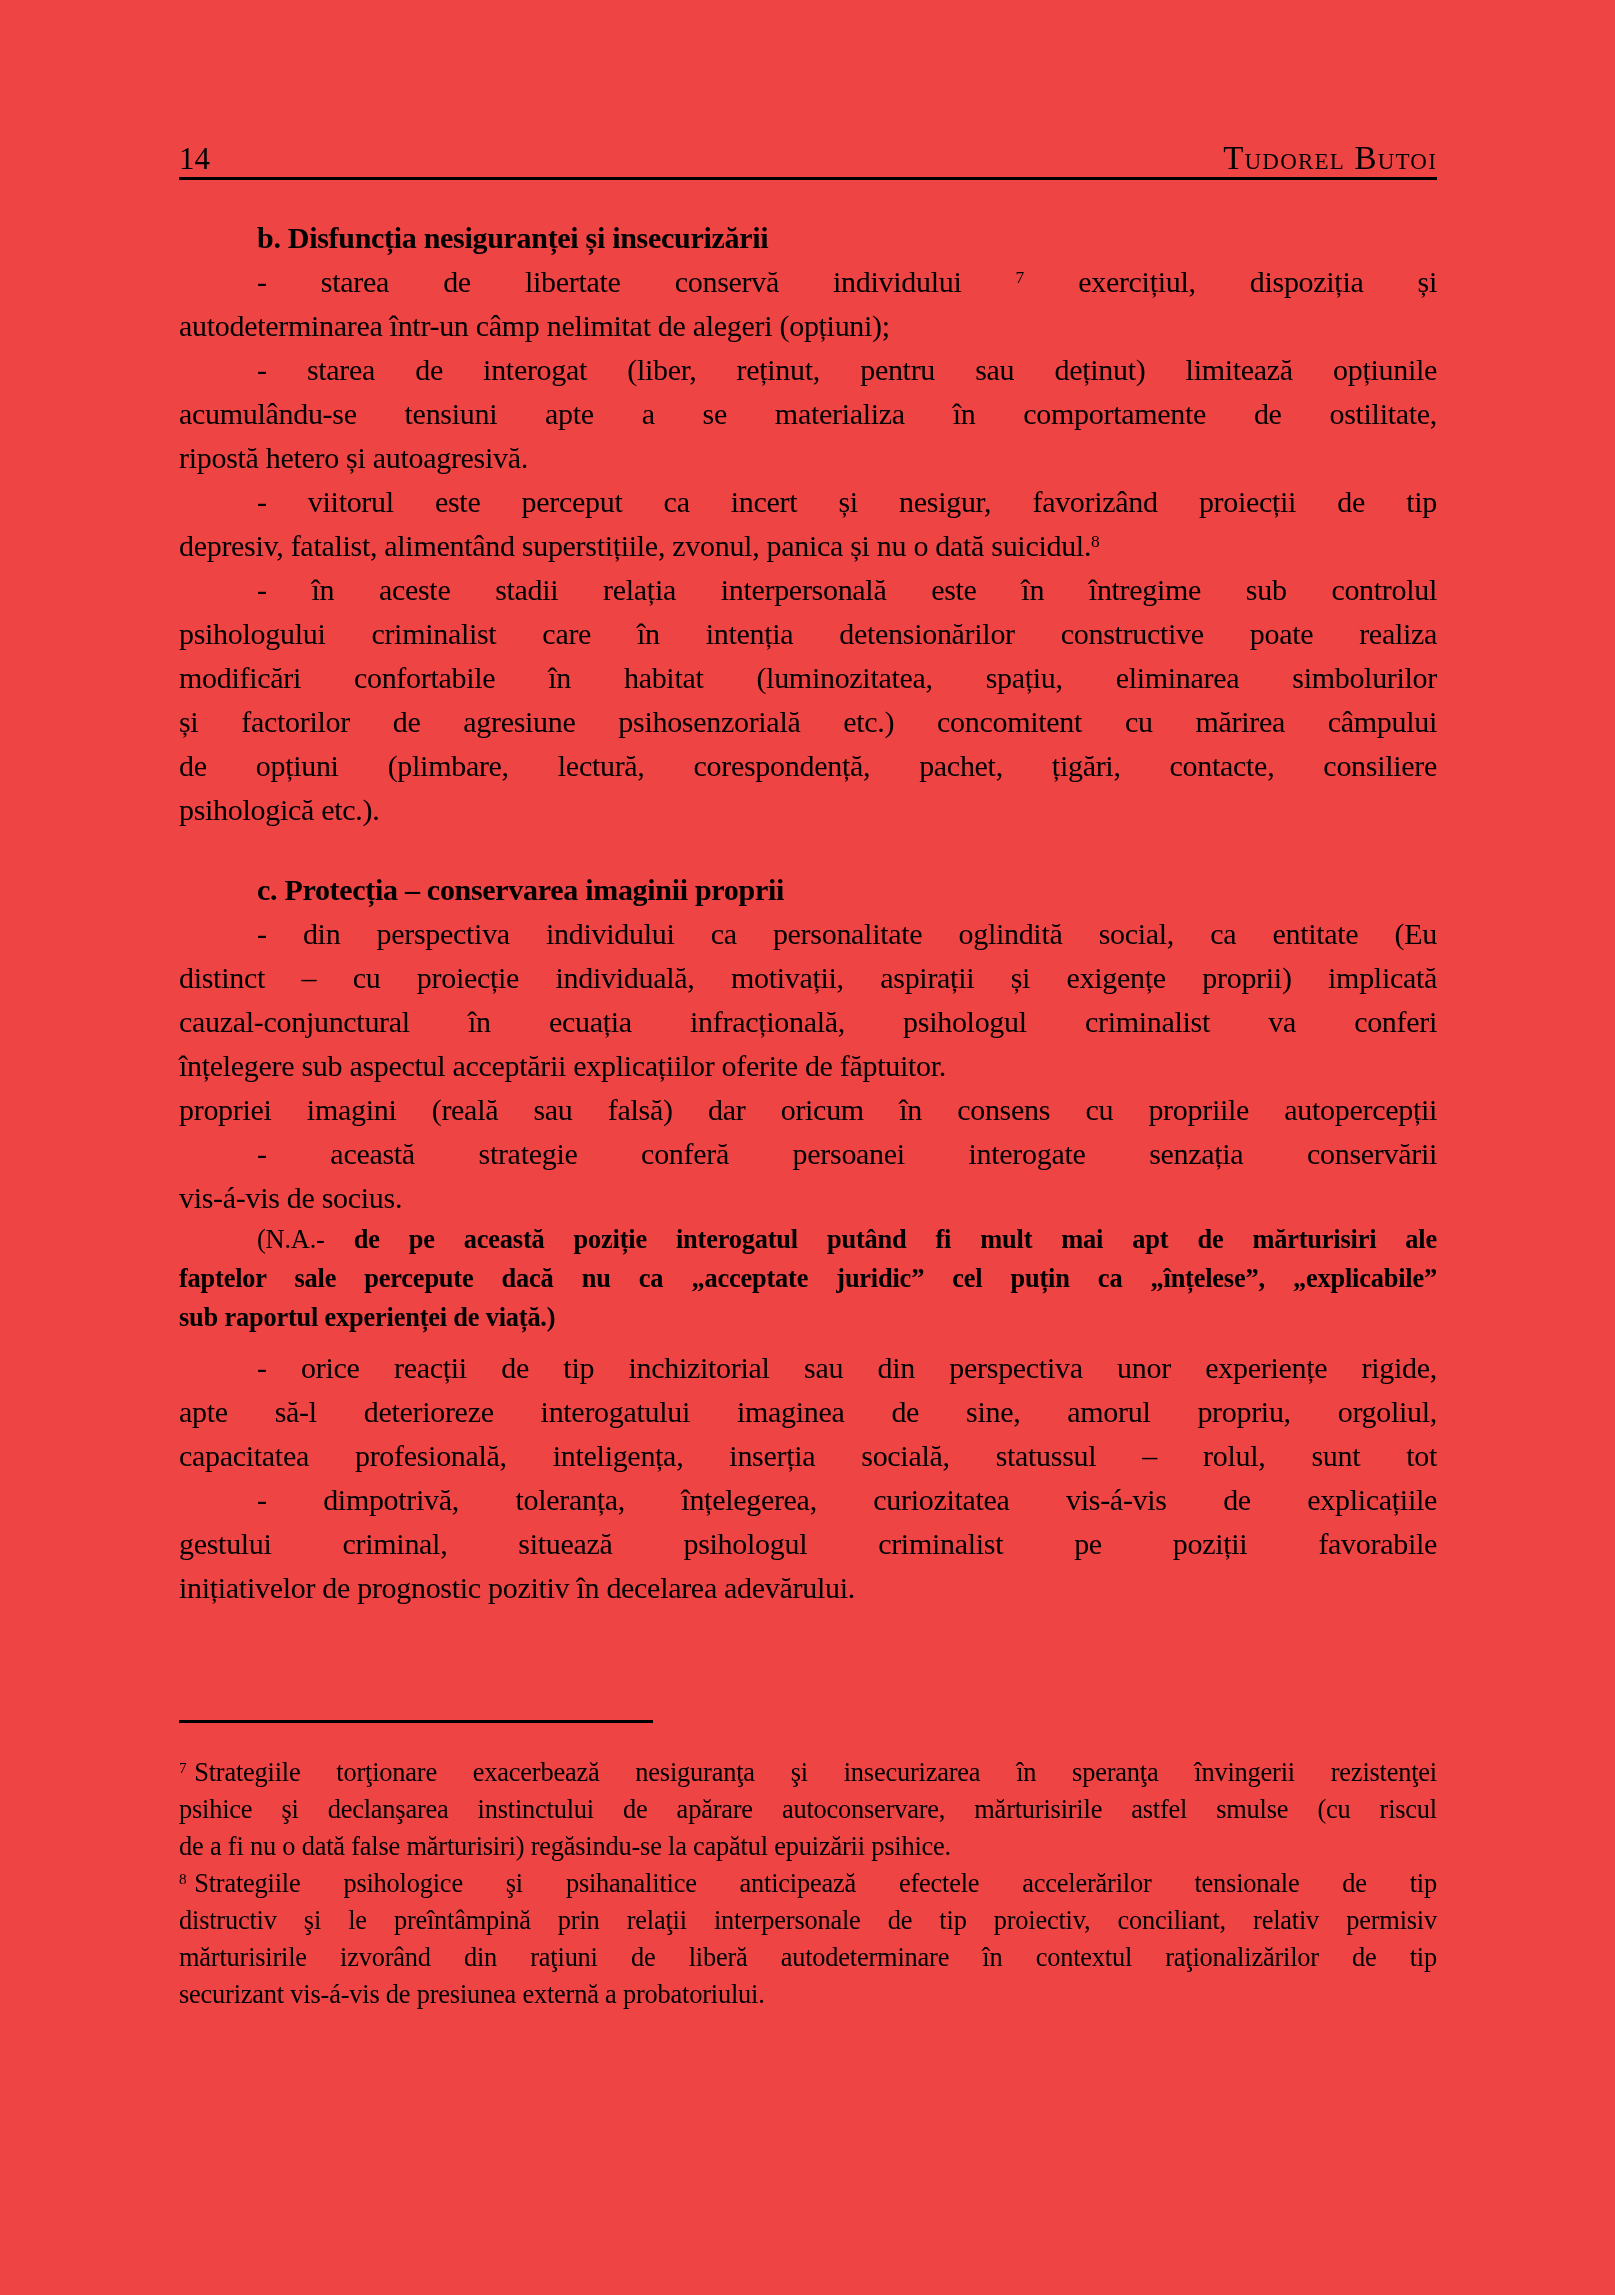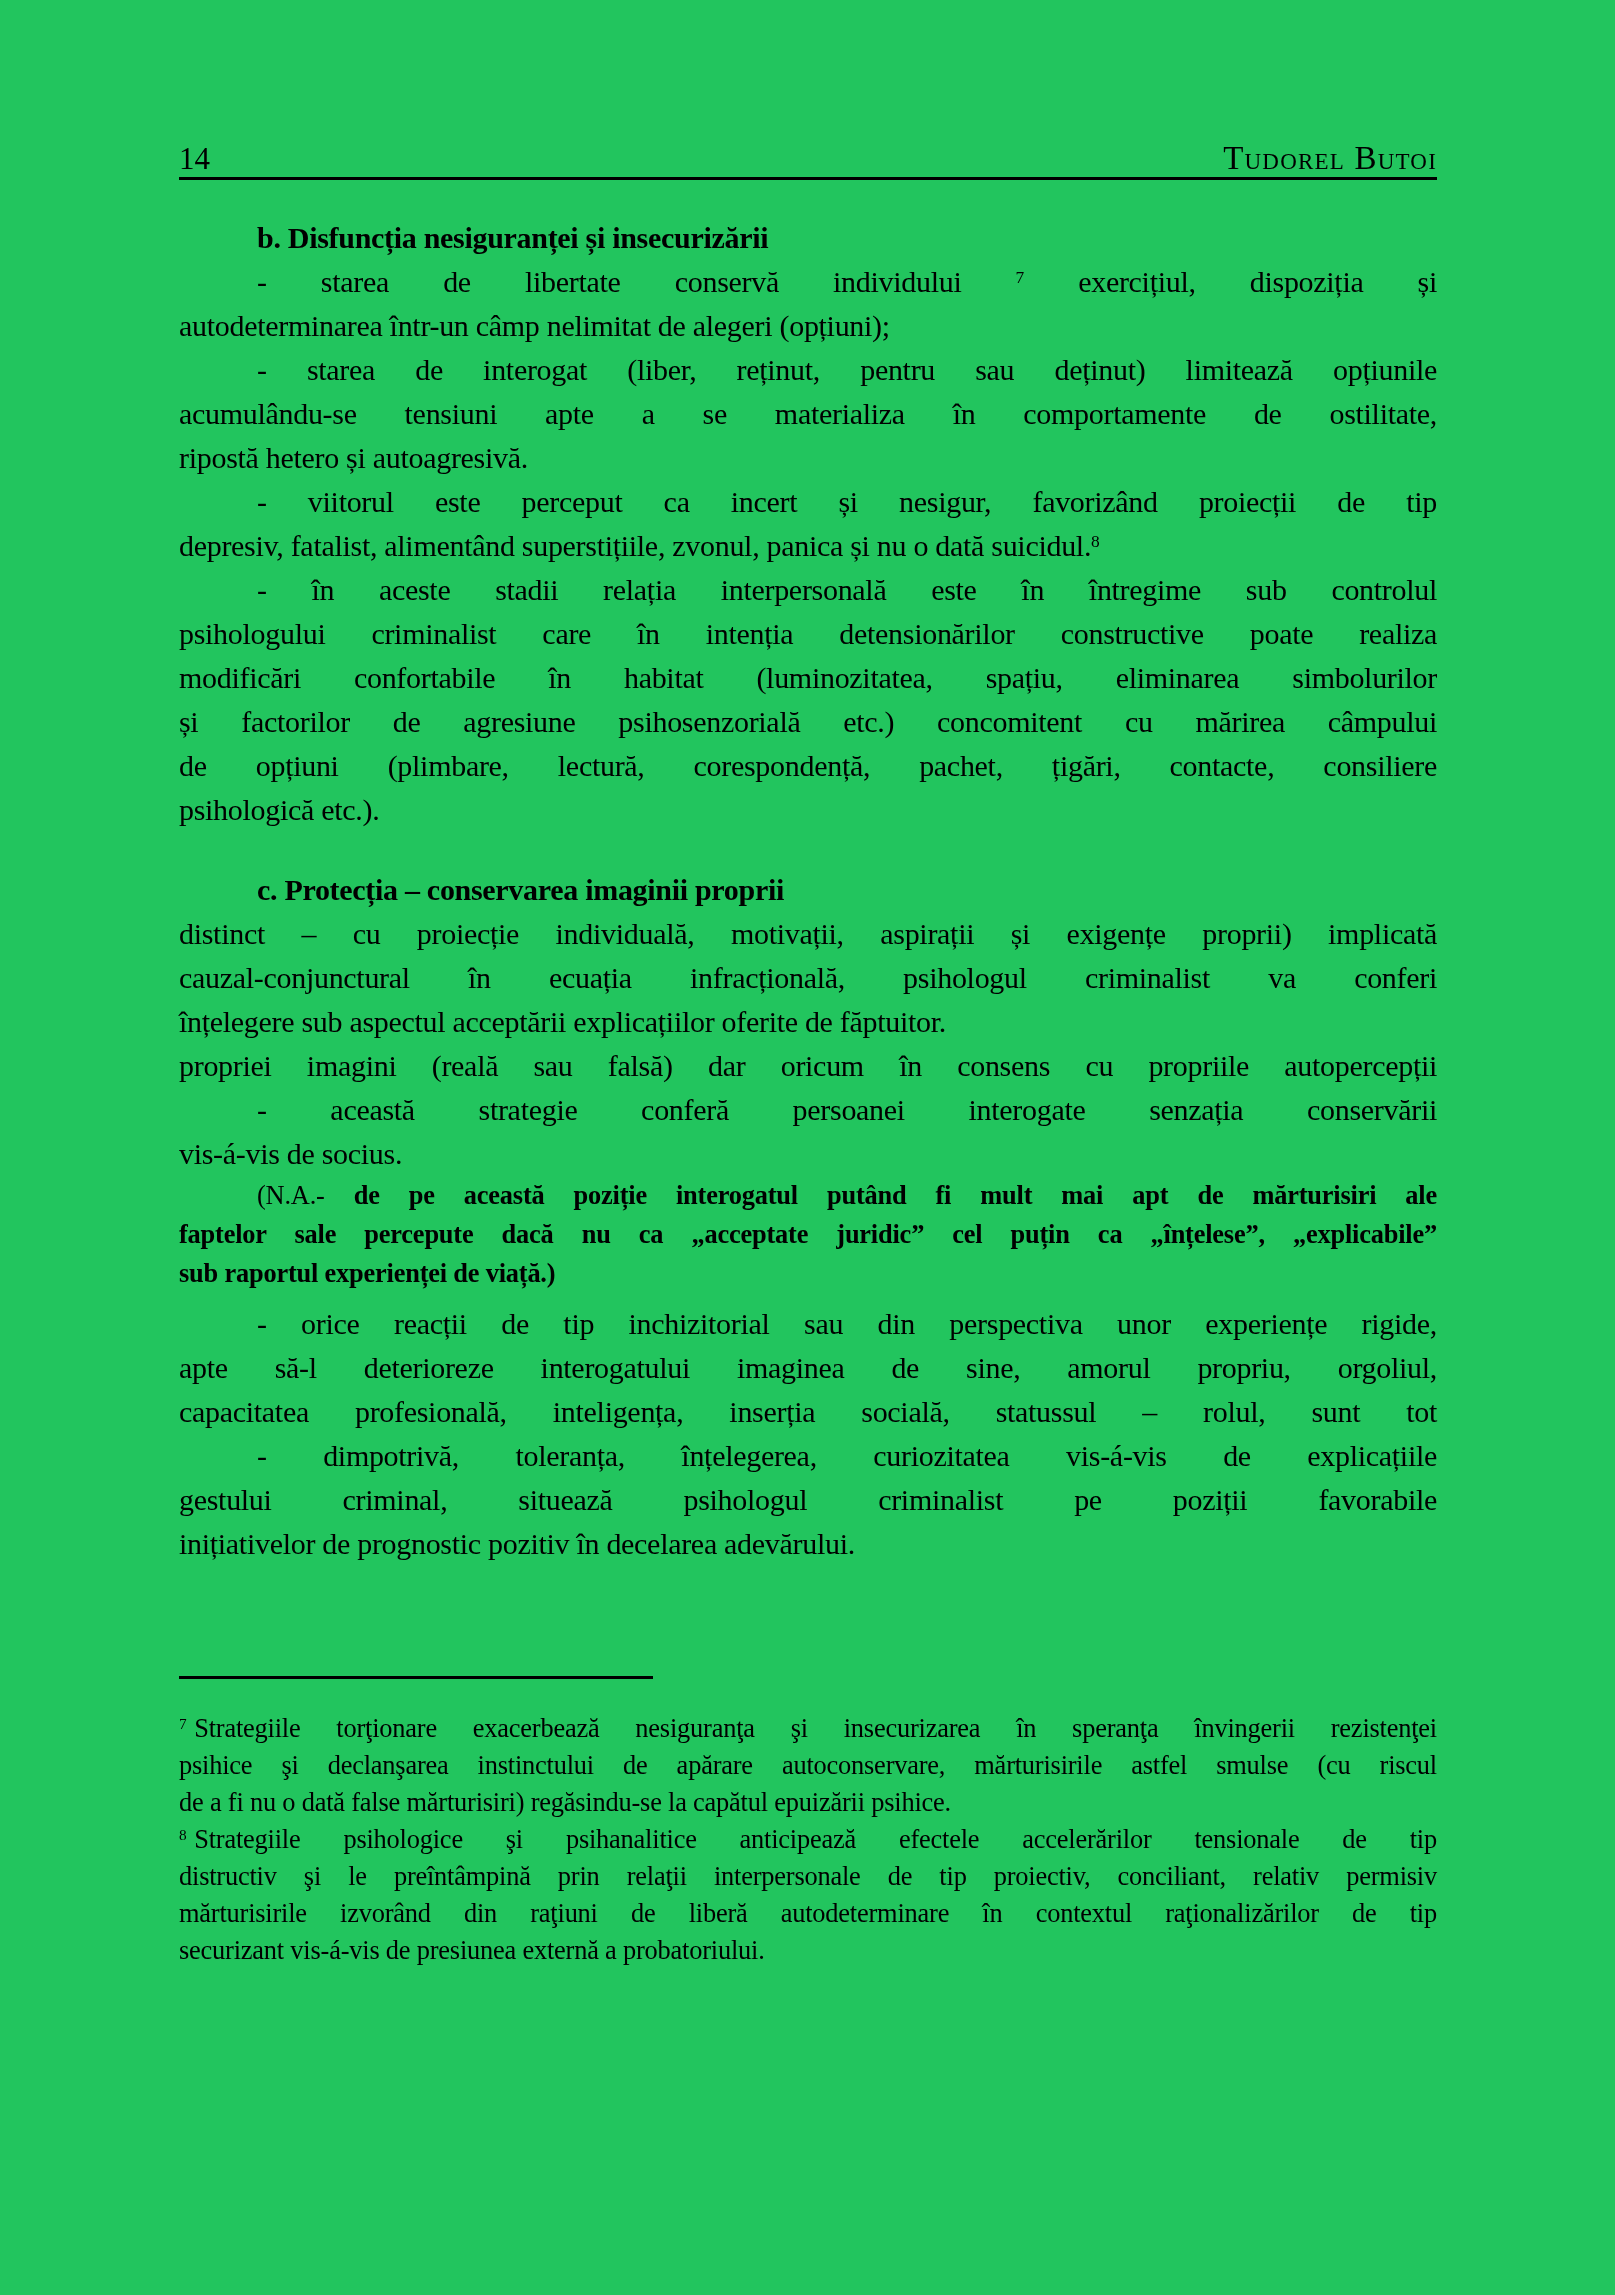--- a/index.html
+++ b/index.html
@@ -1,20 +1,20 @@
 <!DOCTYPE html>
 <html lang="ro" style="font-size:12.4px"><head>
 <meta charset="utf-8">
 <style>
   html, body { margin: 0; padding: 0; background: #888; }
   .page {
     position: relative;
     width: 1615px;
     height: 2295px;
-    background: #22c55e;
+    background: #ef4444;
     color: #000000;
     font-family: "Liberation Serif", "DejaVu Serif", serif;
     overflow: hidden;
   }
   .text-area {
     position: absolute;
     left: 179px;
     top: 144px;
     width: 1258px;
   }
@@ -120,20 +120,21 @@
 
       <div class="line ind">- în aceste stadii relația interpersonală este în întregime sub controlul</div>
       <div class="line">psihologului criminalist care în intenția detensionărilor constructive poate realiza</div>
       <div class="line">modificări confortabile în habitat (luminozitatea, spațiu, eliminarea simbolurilor</div>
       <div class="line">și factorilor de agresiune psihosenzorială etc.) concomitent cu mărirea câmpului</div>
       <div class="line">de opțiuni (plimbare, lectură, corespondență, pachet, țigări, contacte, consiliere</div>
       <div class="line last">psihologică etc.).</div>
 
       <div class="line heading ind sp-heading">c. Protecția – conservarea imaginii proprii</div>
 
+      <div class="line ind">- din perspectiva individului ca personalitate oglindită social, ca entitate (Eu</div>
       <div class="line">distinct – cu proiecție individuală, motivații, aspirații și exigențe proprii) implicată</div>
       <div class="line">cauzal-conjunctural în ecuația infracțională, psihologul criminalist va conferi</div>
       <div class="line last">înțelegere sub aspectul acceptării explicațiilor oferite de făptuitor.</div>
 
       <div class="line">propriei imagini (reală sau falsă) dar oricum în consens cu propriile autopercepții</div>
       <div class="line ind">- această strategie conferă persoanei interogate senzația conservării</div>
       <div class="line last">vis-á-vis de socius.</div>
 
       <div class="note">
         <div class="line ind"><span class="reg">(N.A.- </span><span>de pe această poziție interogatul putând fi mult mai apt de mărturisiri ale</span></div>

